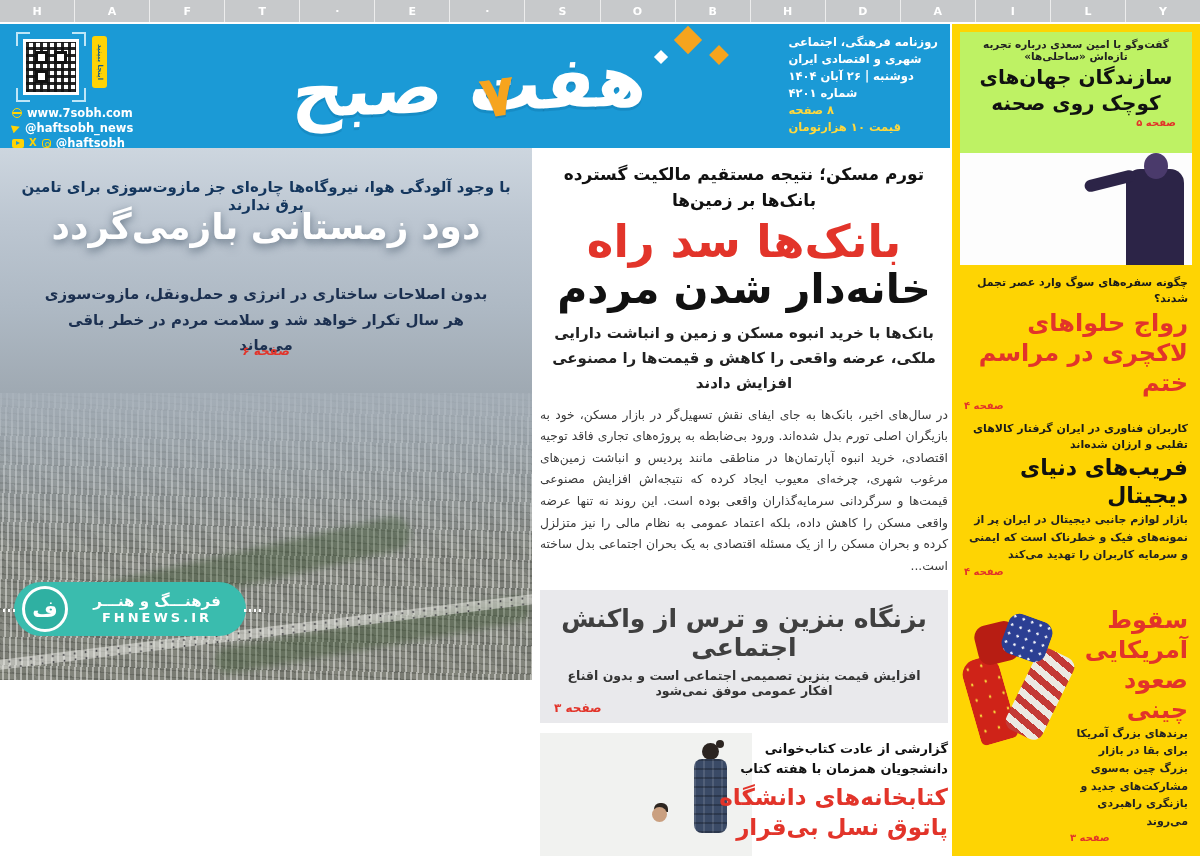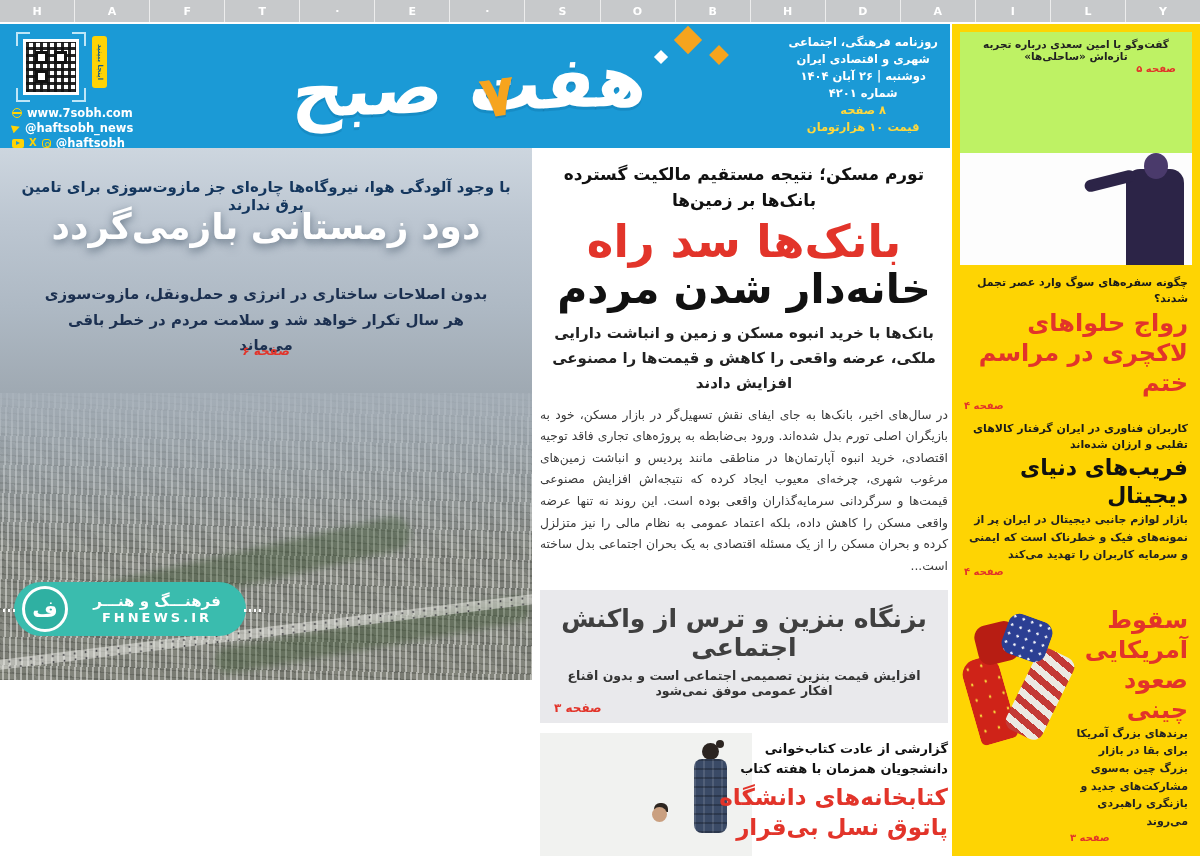--- a/index.html
+++ b/index.html
@@ -46,21 +46,21 @@
   .logo{position:absolute;left:190px;top:-2px;width:560px;height:128px;display:flex;
         align-items:center;justify-content:center;}
   .logo-text{color:#fff;font-size:72px;font-weight:800;transform:skewX(-6deg) rotate(-2deg);
              letter-spacing:-2px;text-shadow:0 3px 0 rgba(0,60,100,.15);}
   .logo-seven{position:absolute;left:290px;top:40px;color:#f6a41e;font-size:58px;font-weight:800;
               transform:rotate(-8deg);text-shadow:0 2px 0 rgba(0,60,100,.2);}
   .dia{position:absolute;transform:rotate(45deg);}
   .dia1{right:52px;top:8px;width:20px;height:20px;background:#f6a41e;}
   .dia2{right:24px;top:26px;width:14px;height:14px;background:#f6a41e;}
   .dia3{right:84px;top:30px;width:10px;height:10px;background:#fff;}
-  .mh-info{position:absolute;right:12px;top:10px;text-align:center;color:#fff;font-size:11.5px;
+  .mh-info{position:absolute;right:12px;top:10px;text-align:left;color:#fff;font-size:11.5px;
            font-weight:bold;line-height:17px;}
   .mh-info .yellow{color:#ffd83d;}
   
   .left-col{position:absolute;left:0;top:148px;width:532px;height:532px;overflow:hidden;
     background:linear-gradient(180deg,#cdd6df 0%,#bcc6d1 14%,#aeb9c4 30%,#9fa9b2 46%,#949b9f 56%,#8e9292 64%,#8b8d89 78%,#84857d 100%);}
   .city-texture{position:absolute;left:0;top:46%;width:100%;height:54%;
     background-image:
       repeating-linear-gradient(92deg,rgba(250,250,246,.45) 0 2px,transparent 2px 6px),
       repeating-linear-gradient(4deg,rgba(55,58,52,.28) 0 1.5px,transparent 1.5px 7px),
       repeating-linear-gradient(48deg,rgba(126,130,118,.35) 0 14px,rgba(100,104,94,.35) 14px 28px);}
@@ -293,20 +293,21 @@
         <div class="bk-head">کتابخانه‌های دانشگاه پاتوق نسل بی‌قرار</div>
 
       </div>
     </div>
   </div>
 
   <div class="sidebar">
 
     <div class="sb-box sb-box1 rtl">
       <div class="t-kicker">گفت‌وگو با امین سعدی درباره تجربه تازه‌اش «ساحلی‌ها»</div>
+      <div class="t-head">سازندگان جهان‌های کوچک روی صحنه</div>
       <div class="page-ref t-page">صفحه ۵</div>
       <div class="theater-photo">
         <div class="fig f1">
           
           
           
           
         </div>
         <div class="fig f2">
           

